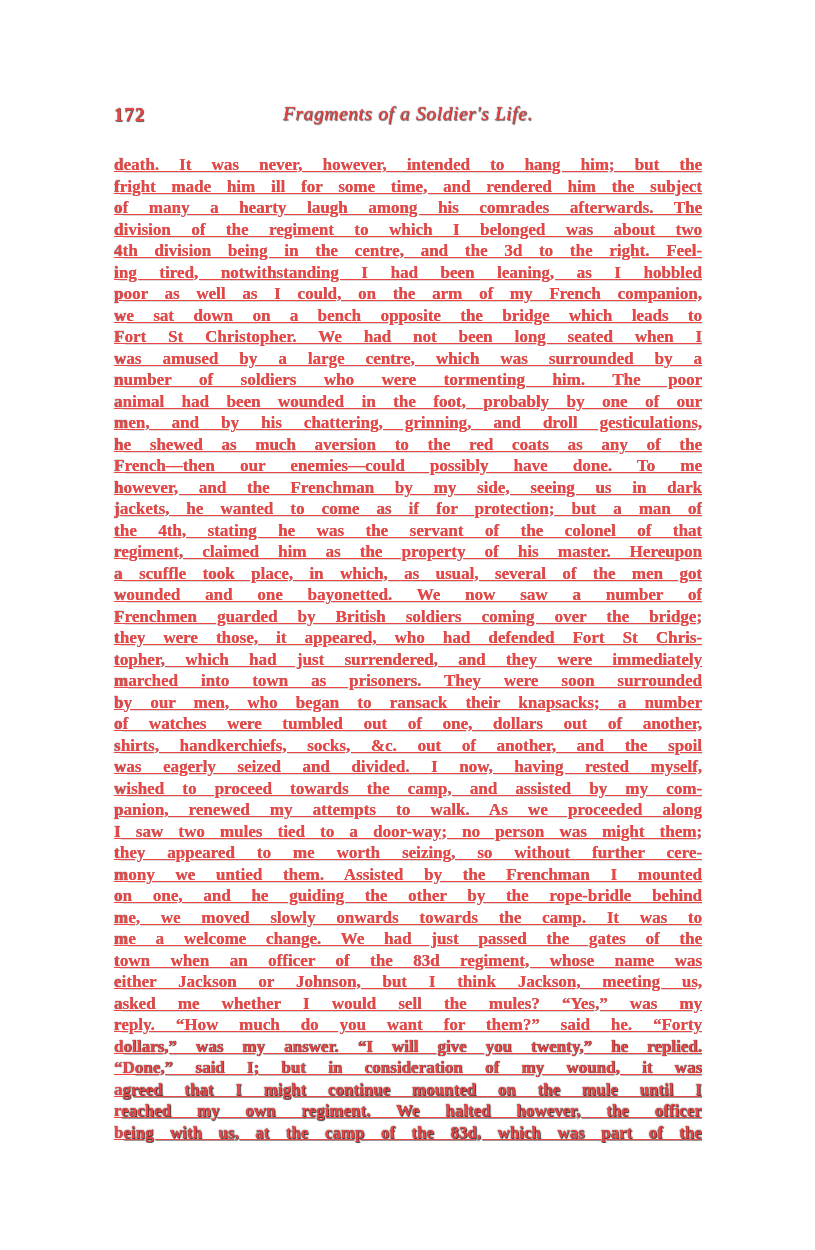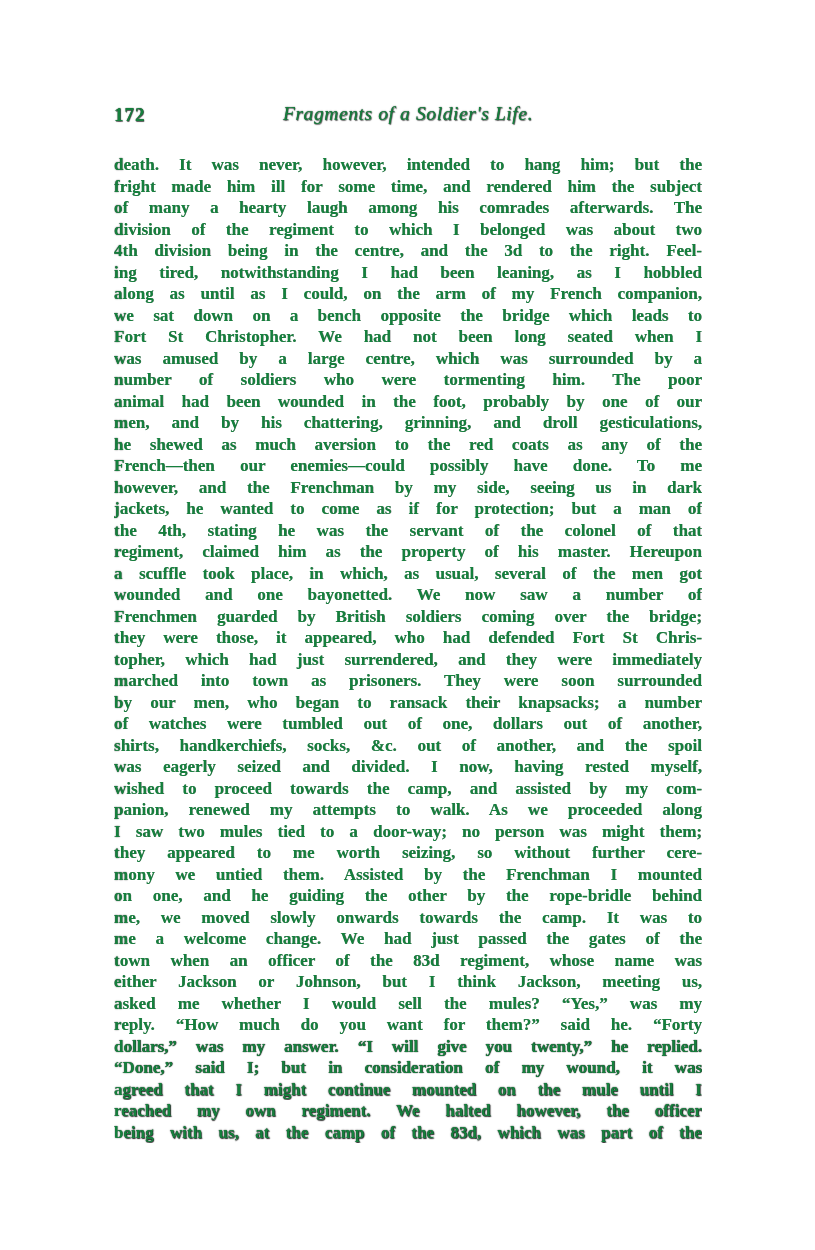--- a/index.html
+++ b/index.html
@@ -7,21 +7,21 @@
     padding: 0;
     background: #ffffff;
   }
   .page {
     position: relative;
     width: 815px;
     height: 1250px;
     background: #ffffff;
     overflow: hidden;
     font-family: "Liberation Serif", "DejaVu Serif", serif;
-    color: #15803d;
+    color: #ef4444;
   }
   .content {
     position: absolute;
     left: 114px;
     top: 103px;
     width: 588px;
   }
   .page-header {
     position: relative;
     height: 25px;
@@ -43,20 +43,21 @@
     font-weight: 400;
     font-size: 19.5px;
     letter-spacing: 0.6px;
     text-shadow: 0 0 1.2px rgba(0,0,0,0.9), 0.7px 0.6px 1px rgba(0,0,0,0.55);
     filter: blur(0.25px);
   }
   .page-body {
     font-size: 17px;
     line-height: 21.5px;
     font-weight: 700;
+    text-decoration: underline;
   }
   .text-line {
     text-align: justify;
     text-align-last: justify;
     height: 21.5px;
     overflow: hidden;
     white-space: nowrap;
     text-shadow: 0.3px 0.3px 0.5px rgba(0,0,0,0.5);
   }
   
@@ -81,21 +82,21 @@
       <span class="page-number">172</span>
       <span class="running-head">Fragments of a Soldier's Life.</span>
     </div>
     <div class="page-body">
         <div class="text-line">death. It was never, however, intended to hang him; but the</div>
         <div class="text-line">fright made him ill for some time, and rendered him the subject</div>
         <div class="text-line">of many a hearty laugh among his comrades afterwards. The</div>
         <div class="text-line">division of the regiment to which I belonged was about two</div>
         <div class="text-line">4th division being in the centre, and the 3d to the right. Feel-</div>
         <div class="text-line">ing tired, notwithstanding I had been leaning, as I hobbled</div>
-        <div class="text-line">along as until as I could, on the arm of my French companion,</div>
+        <div class="text-line">poor as well as I could, on the arm of my French companion,</div>
         <div class="text-line">we sat down on a bench opposite the bridge which leads to</div>
         <div class="text-line">Fort St Christopher. We had not been long seated when I</div>
         <div class="text-line">was amused by a large centre, which was surrounded by a</div>
         <div class="text-line">number of soldiers who were tormenting him. The poor</div>
         <div class="text-line">animal had been wounded in the foot, probably by one of our</div>
         <div class="text-line">men, and by his chattering, grinning, and droll gesticulations,</div>
         <div class="text-line">he shewed as much aversion to the red coats as any of the</div>
         <div class="text-line">French—then our enemies—could possibly have done. To me</div>
         <div class="text-line">however, and the Frenchman by my side, seeing us in dark</div>
         <div class="text-line">jackets, he wanted to come as if for protection; but a man of</div>

